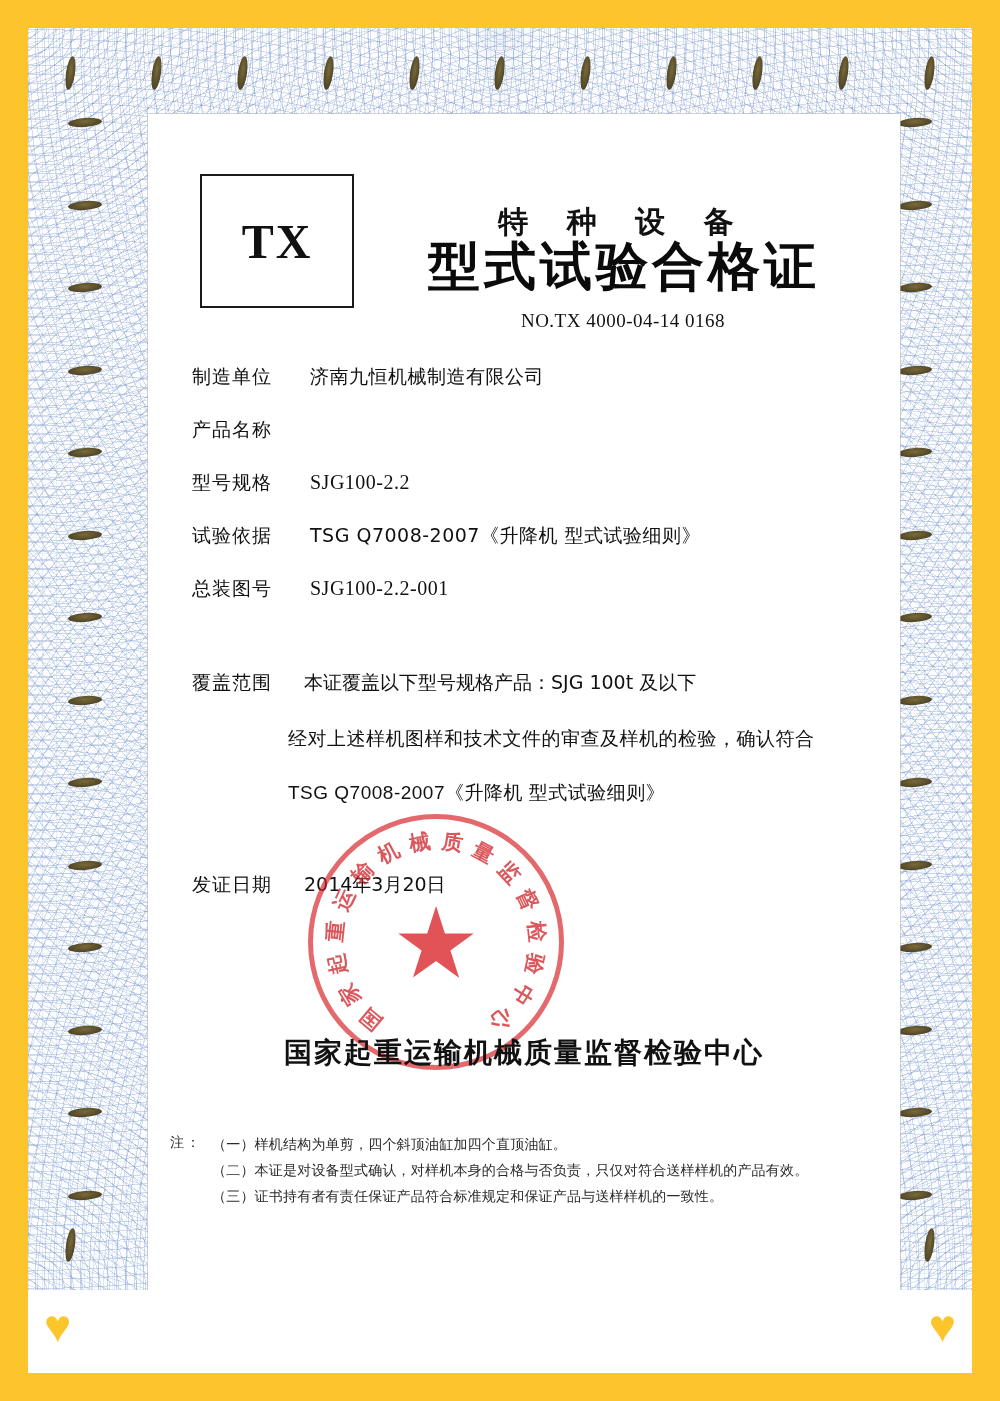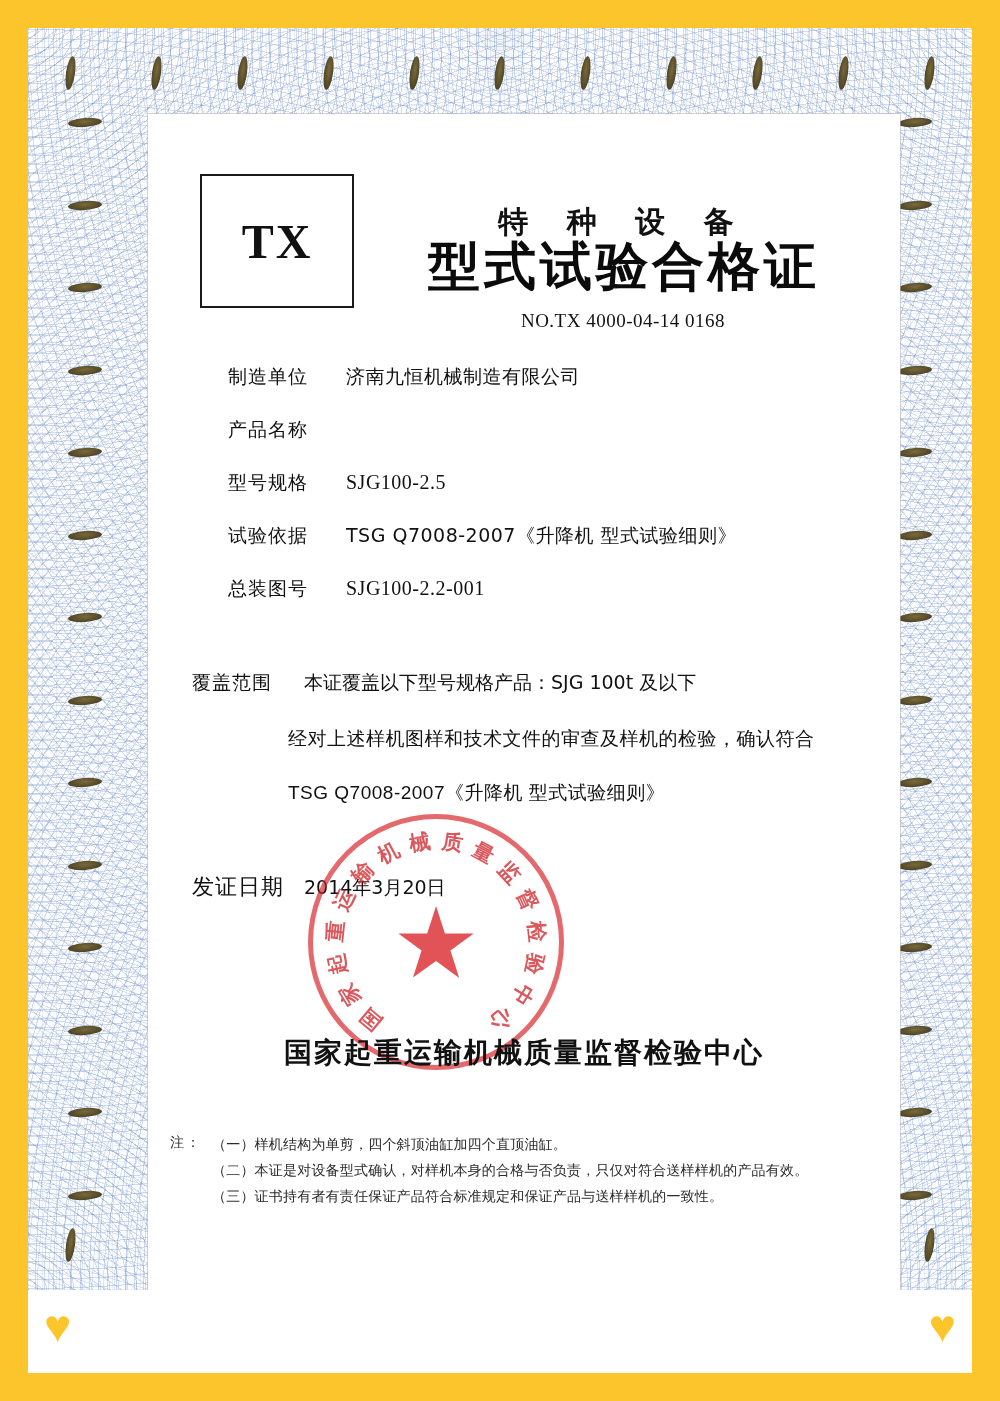--- a/index.html
+++ b/index.html
@@ -181,21 +181,20 @@
     color: #111;
     letter-spacing: 0.5px;
   }
 
   
   .fields {
     position: absolute;
     left: 44px;
     top: 250px;
     width: 672px;
-    margin-left: 36px;
   }
   .row {
     display: flex;
     align-items: baseline;
     margin-bottom: 27px;
   }
   .row .label {
     width: 118px;
     flex: 0 0 118px;
     font-family: "DejaVu Sans", sans-serif;
@@ -252,21 +251,21 @@
     position: absolute;
     left: 44px;
     top: 758px;
     display: flex;
     align-items: baseline;
   }
   .issue-row .label {
     width: 112px;
     flex: 0 0 112px;
     font-family: "DejaVu Sans", sans-serif;
-    font-size: 22px;
+    font-size: 19px;
     color: #111;
     letter-spacing: 1px;
   }
   .issue-row .value {
     font-family: "DejaVu Sans", sans-serif;
     font-size: 19px;
     color: #111;
   }
 
   .seal {
@@ -437,21 +436,21 @@
       <div class="fields">
         <div class="row">
           <div class="label">制造单位</div>
           <div class="value">济南九恒机械制造有限公司</div>
         </div>
         <div class="row">
           <div class="label">产品名称</div>
         </div>
         <div class="row">
           <div class="label">型号规格</div>
-          <div class="value serif">SJG100-2.5</div>
+          <div class="value serif">SJG100-2.2</div>
         </div>
         <div class="row">
           <div class="label">试验依据</div>
           <div class="value">TSG Q7008-2007《升降机 型式试验细则》</div>
         </div>
         <div class="row">
           <div class="label">总装图号</div>
           <div class="value serif">SJG100-2.2-001</div>
         </div>
       </div>

